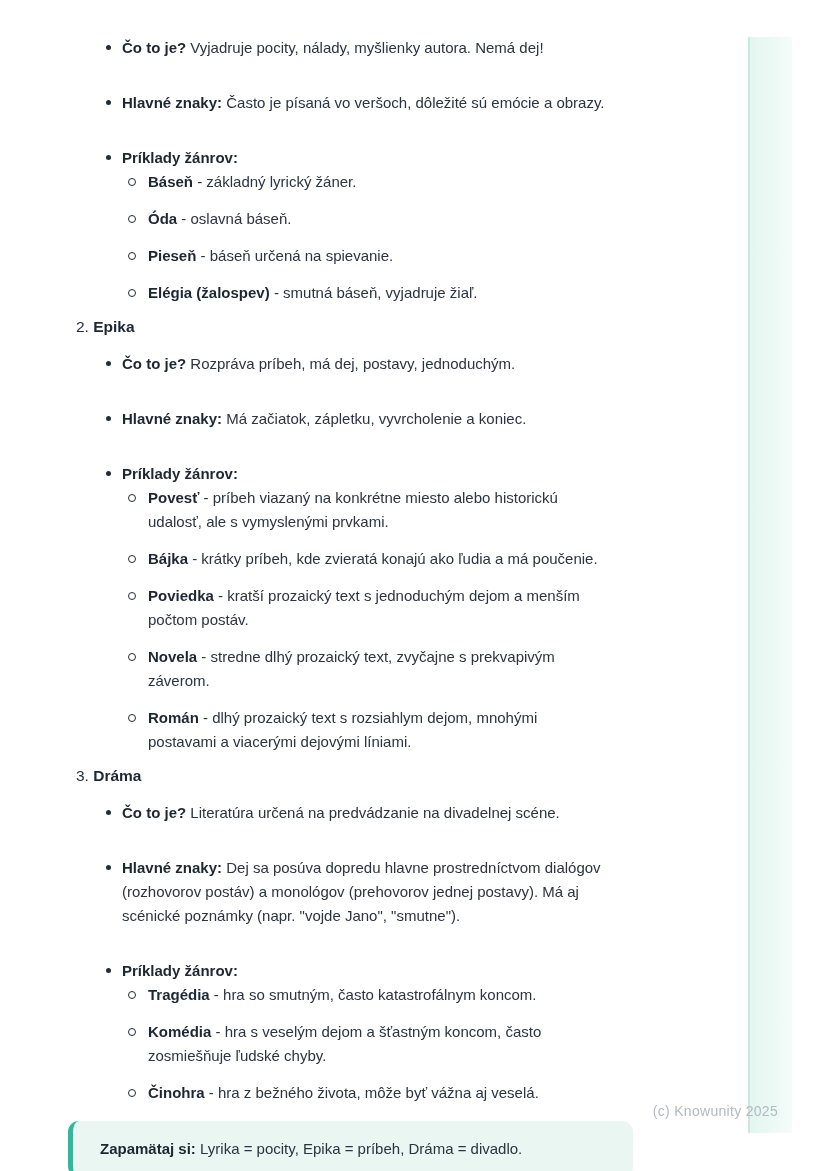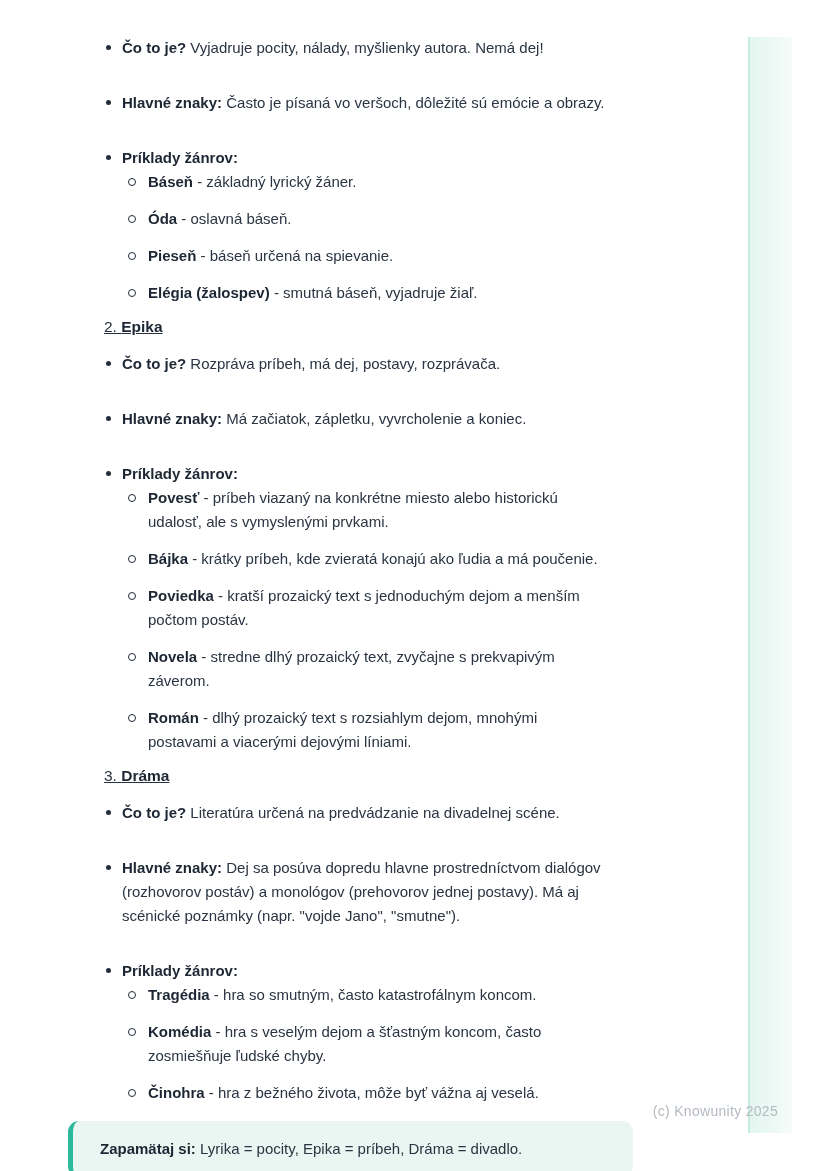--- a/index.html
+++ b/index.html
@@ -20,21 +20,21 @@
   .l1>li+li{margin-top:31px;}
   .l2{margin:0;}
   .l2>li{position:relative;padding-left:26px;max-width:640px;}
   .l2>li+li{margin-top:13px;}
   .l2>li:first-child{margin-top:0;}
   .marker{position:absolute;box-sizing:border-box;}
   .marker.dot{left:106px;top:9px;width:5px;height:5px;border-radius:50%;background:#222c3a;}
   .marker.circle{left:6px;top:8px;width:8px;height:8px;border-radius:50%;border:1.5px solid #222c3a;background:transparent;}
   .b{font-weight:700;color:#1d2734;}
   .rest{white-space:pre-line;color:#2a3442;}
-  .section-head{padding-left:104px;margin-top:10px;margin-bottom:13px;font-size:15.5px;text-decoration:underline;}
+  .section-head{padding-left:76px;margin-top:10px;margin-bottom:13px;font-size:15.5px;}
   .section-head .num{color:#27303e;}
   .section-head .title{font-weight:700;color:#1d2734;}
   .callout{
     box-sizing:border-box;margin:16px 0 0 68px;width:565px;
     background:#eaf6f2;border-left:5px solid #2cb99c;border-radius:11px;
     padding:16px 24px 16px 27px;
   }
   .callout p{margin:0;line-height:24px;}
   .watermark{
     position:absolute;top:1103px;right:50px;
@@ -53,21 +53,21 @@
       <li><span class="marker dot"></span><span class="b">Príklady žánrov:</span><ul class="l2">
           <li><span class="marker circle"></span><span class="b">Báseň</span><span class="rest"> - základný lyrický žáner.</span></li>
           <li><span class="marker circle"></span><span class="b">Óda</span><span class="rest"> - oslavná báseň.</span></li>
           <li><span class="marker circle"></span><span class="b">Pieseň</span><span class="rest"> - báseň určená na spievanie.</span></li>
           <li><span class="marker circle"></span><span class="b">Elégia (žalospev)</span><span class="rest"> - smutná báseň, vyjadruje žiaľ.</span></li>
         </ul></li>
     </ul>
   <div id="sections">
       <div class="section-head"><span class="num">2. </span><span class="title">Epika</span></div>
       <ul class="l1">
-        <li><span class="marker dot"></span><span class="b">Čo to je?</span><span class="rest"> Rozpráva príbeh, má dej, postavy, rozprávača.</span></li>
+        <li><span class="marker dot"></span><span class="b">Čo to je?</span><span class="rest"> Rozpráva príbeh, má dej, postavy, jednoduchým.</span></li>
         <li><span class="marker dot"></span><span class="b">Hlavné znaky:</span><span class="rest"> Má začiatok, zápletku, vyvrcholenie a koniec.</span></li>
         <li><span class="marker dot"></span><span class="b">Príklady žánrov:</span><ul class="l2">
             <li><span class="marker circle"></span><span class="b">Povesť</span><span class="rest"> - príbeh viazaný na konkrétne miesto alebo historickú
 udalosť, ale s vymyslenými prvkami.</span></li>
             <li><span class="marker circle"></span><span class="b">Bájka</span><span class="rest"> - krátky príbeh, kde zvieratá konajú ako ľudia a má poučenie.</span></li>
             <li><span class="marker circle"></span><span class="b">Poviedka</span><span class="rest"> - kratší prozaický text s jednoduchým dejom a menším
 počtom postáv.</span></li>
             <li><span class="marker circle"></span><span class="b">Novela</span><span class="rest"> - stredne dlhý prozaický text, zvyčajne s prekvapivým
 záverom.</span></li>
             <li><span class="marker circle"></span><span class="b">Román</span><span class="rest"> - dlhý prozaický text s rozsiahlym dejom, mnohými

